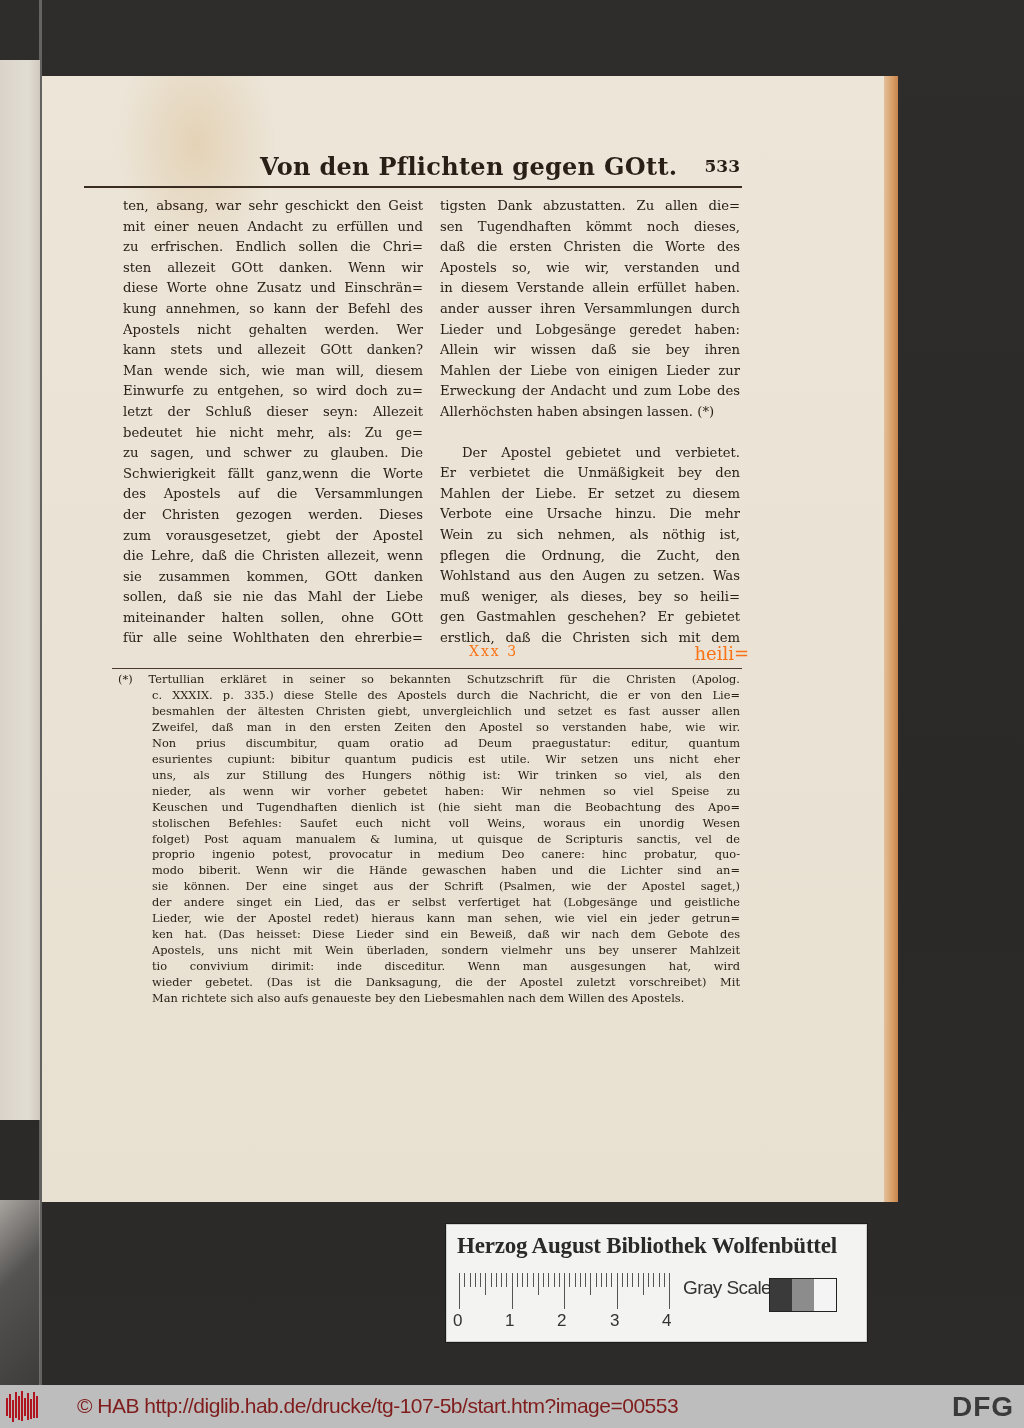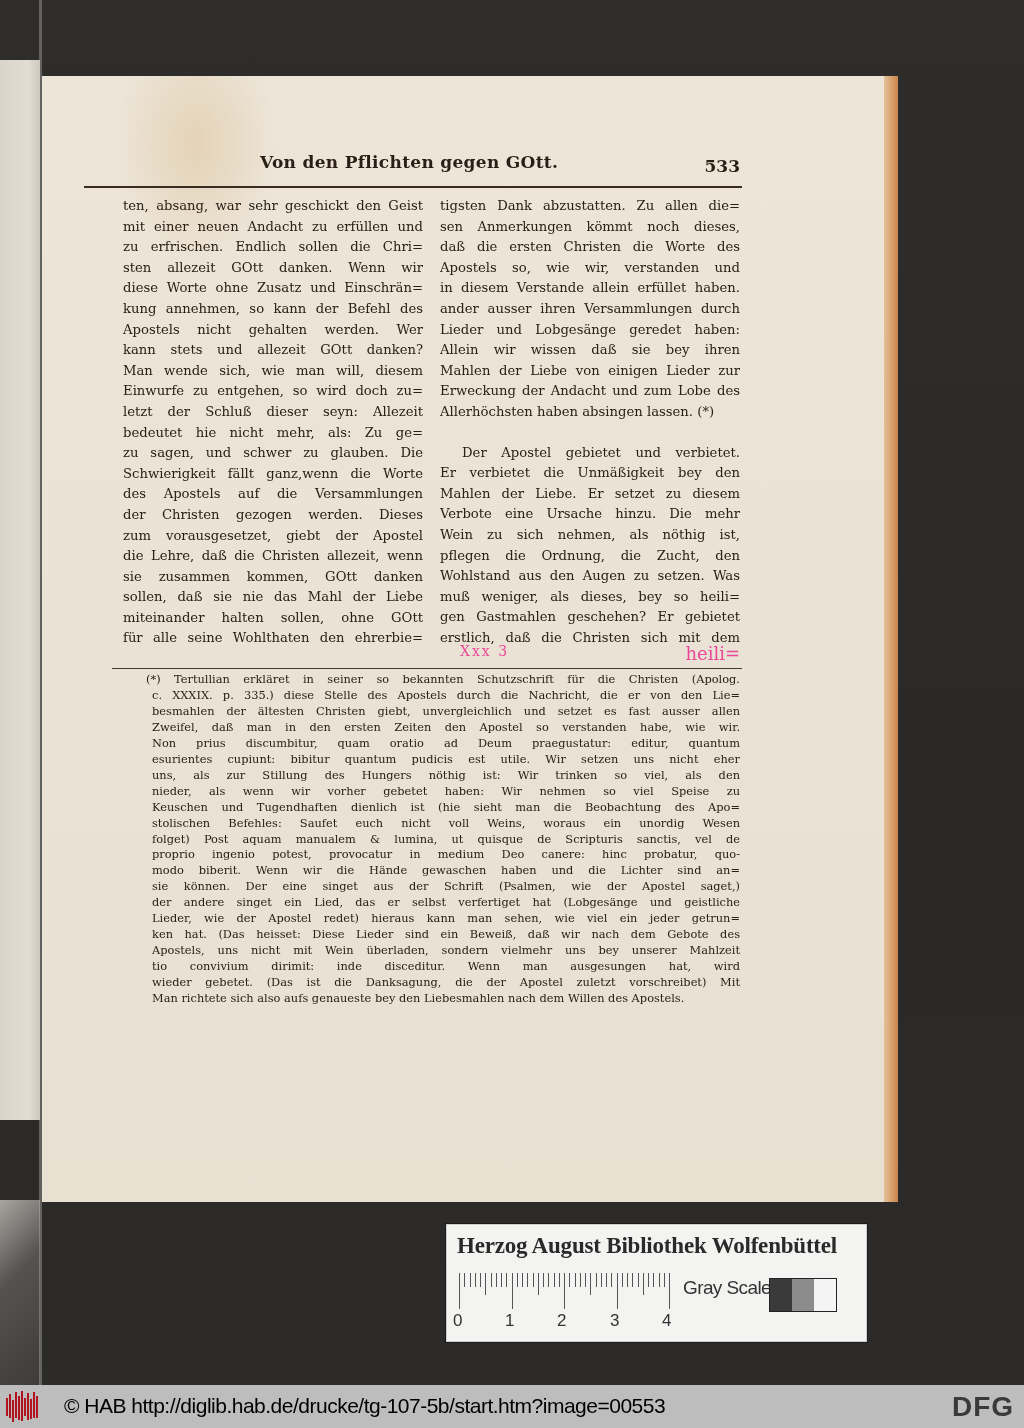--- a/index.html
+++ b/index.html
@@ -35,21 +35,21 @@
     .page-edge {
       position: absolute; left: 884px; top: 76px; width: 14px; height: 1126px;
       background: linear-gradient(90deg, #e2c09a 0%, #d89e66 60%, #c7844c 100%);
     }
 
     .running-head {
       position: absolute; left: 90px; top: 152px; width: 650px; height: 36px;
       color: #2a1f16;
     }
     .running-title {
-      position: absolute; left: 170px; top: 0; font-size: 17px; font-weight: bold;
+      position: absolute; left: 170px; top: 0; font-size: 24px; font-weight: bold;
       letter-spacing: 0.3px; font-family: "DejaVu Serif", serif;
     }
     .page-number {
       position: absolute; right: 0; top: 4px; font-size: 17px; font-weight: bold;
     }
     .head-rule {
       position: absolute; left: 84px; top: 186px; width: 658px; height: 2px;
       background: #3a2c20;
     }
 
@@ -61,41 +61,41 @@
       text-align-last: justify;
     }
     .column .line { display: block; white-space: nowrap; overflow: hidden; }
     .col-left { left: 123px; width: 300px; }
     .col-right { left: 440px; width: 300px; }
     .para-gap { height: 20px; }
     .indent { padding-left: 22px; }
     .last-line { text-align-last: left; }
 
     .signature-row {
-      position: absolute; left: 438px; top: 643px; width: 302px; height: 22px;
-      color: #ec4899; font-size: 14px;
+      position: absolute; left: 447px; top: 643px; width: 302px; height: 22px;
+      color: #f97316; font-size: 14px;
     }
     .signature { position: absolute; left: 22px; top: 0; letter-spacing: 2px; }
     .catchword { position: absolute; right: 0; top: 0; font-size: 18px; }
 
     .foot-rule {
       position: absolute; left: 112px; top: 668px; width: 630px; height: 1px;
       background: #4a3a2c;
     }
 
     .footnote {
       position: absolute; left: 118px; top: 672px; width: 622px;
       color: #2b2016; font-size: 11.4px; line-height: 15.95px;
     }
     .footnote .fline {
       display: block; white-space: nowrap; overflow: hidden;
       text-align: justify; text-align-last: justify;
       padding-left: 34px;
     }
-    .footnote .fline.first { padding-left: 0; margin-left: 28px; }
+    .footnote .fline.first { padding-left: 0; }
     .footnote .fline.final { text-align-last: left; }
 
     .color-card {
       position: absolute; left: 446px; top: 1224px; width: 419px; height: 116px;
       background: #f3f3f1; border: 1px solid #cfcfcf;
       box-shadow: 0 0 0 1px #1c1c1c;
     }
     .card-title {
       position: absolute; left: 10px; top: 8px; font-family: "Liberation Serif", serif;
       font-weight: bold; font-size: 23px; color: #2a2a2a; letter-spacing: -0.2px;
@@ -121,22 +121,22 @@
     .gray-swatches div { flex: 1; }
 
     .footer-bar {
       position: absolute; left: 0; top: 1385px; width: 1024px; height: 43px;
       background: #bdbdbd;
     }
     .hab-logo {
       position: absolute; left: 4px; top: 5px; width: 40px; height: 33px;
     }
     .copyright {
-      position: absolute; left: 64px; top: 9px; font-family: "Liberation Sans", sans-serif;
-      font-size: 21px; color: #000000; letter-spacing: -0.5px; white-space: nowrap; text-align: center;
+      position: absolute; left: 77px; top: 9px; font-family: "Liberation Sans", sans-serif;
+      font-size: 21px; color: #7f1d1d; letter-spacing: -0.5px; white-space: nowrap; text-align: center;
     }
     .dfg-logo {
       position: absolute; left: 952px; top: 6px; font-family: "Liberation Sans", sans-serif;
       font-weight: bold; font-size: 28px; color: #3a3a3a; letter-spacing: 1px;
     }
   </style>
 </head>
 <body>
 
 <div class="backdrop"></div>
@@ -173,21 +173,21 @@
   <span class="line">zum vorausgesetzet, giebt der Apostel</span>
   <span class="line">die Lehre, daß die Christen allezeit, wenn</span>
   <span class="line">sie zusammen kommen, GOtt danken</span>
   <span class="line">sollen, daß sie nie das Mahl der Liebe</span>
   <span class="line">miteinander halten sollen, ohne GOtt</span>
   <span class="line">für alle seine Wohlthaten den ehrerbie=</span>
 </div>
 
 <div class="column col-right">
   <span class="line">tigsten Dank abzustatten. Zu allen die=</span>
-  <span class="line">sen Anmerkungen kömmt noch dieses,</span>
+  <span class="line">sen Tugendhaften kömmt noch dieses,</span>
   <span class="line">daß die ersten Christen die Worte des</span>
   <span class="line">Apostels so, wie wir, verstanden und</span>
   <span class="line">in diesem Verstande allein erfüllet haben.</span>
   <span class="line">ander ausser ihren Versammlungen durch</span>
   <span class="line">Lieder und Lobgesänge geredet haben:</span>
   <span class="line">Allein wir wissen daß sie bey ihren</span>
   <span class="line">Mahlen der Liebe von einigen Lieder zur</span>
   <span class="line">Erweckung der Andacht und zum Lobe des</span>
   <span class="line last-line">Allerhöchsten haben absingen lassen. (*)</span>
   <div class="para-gap"></div>

